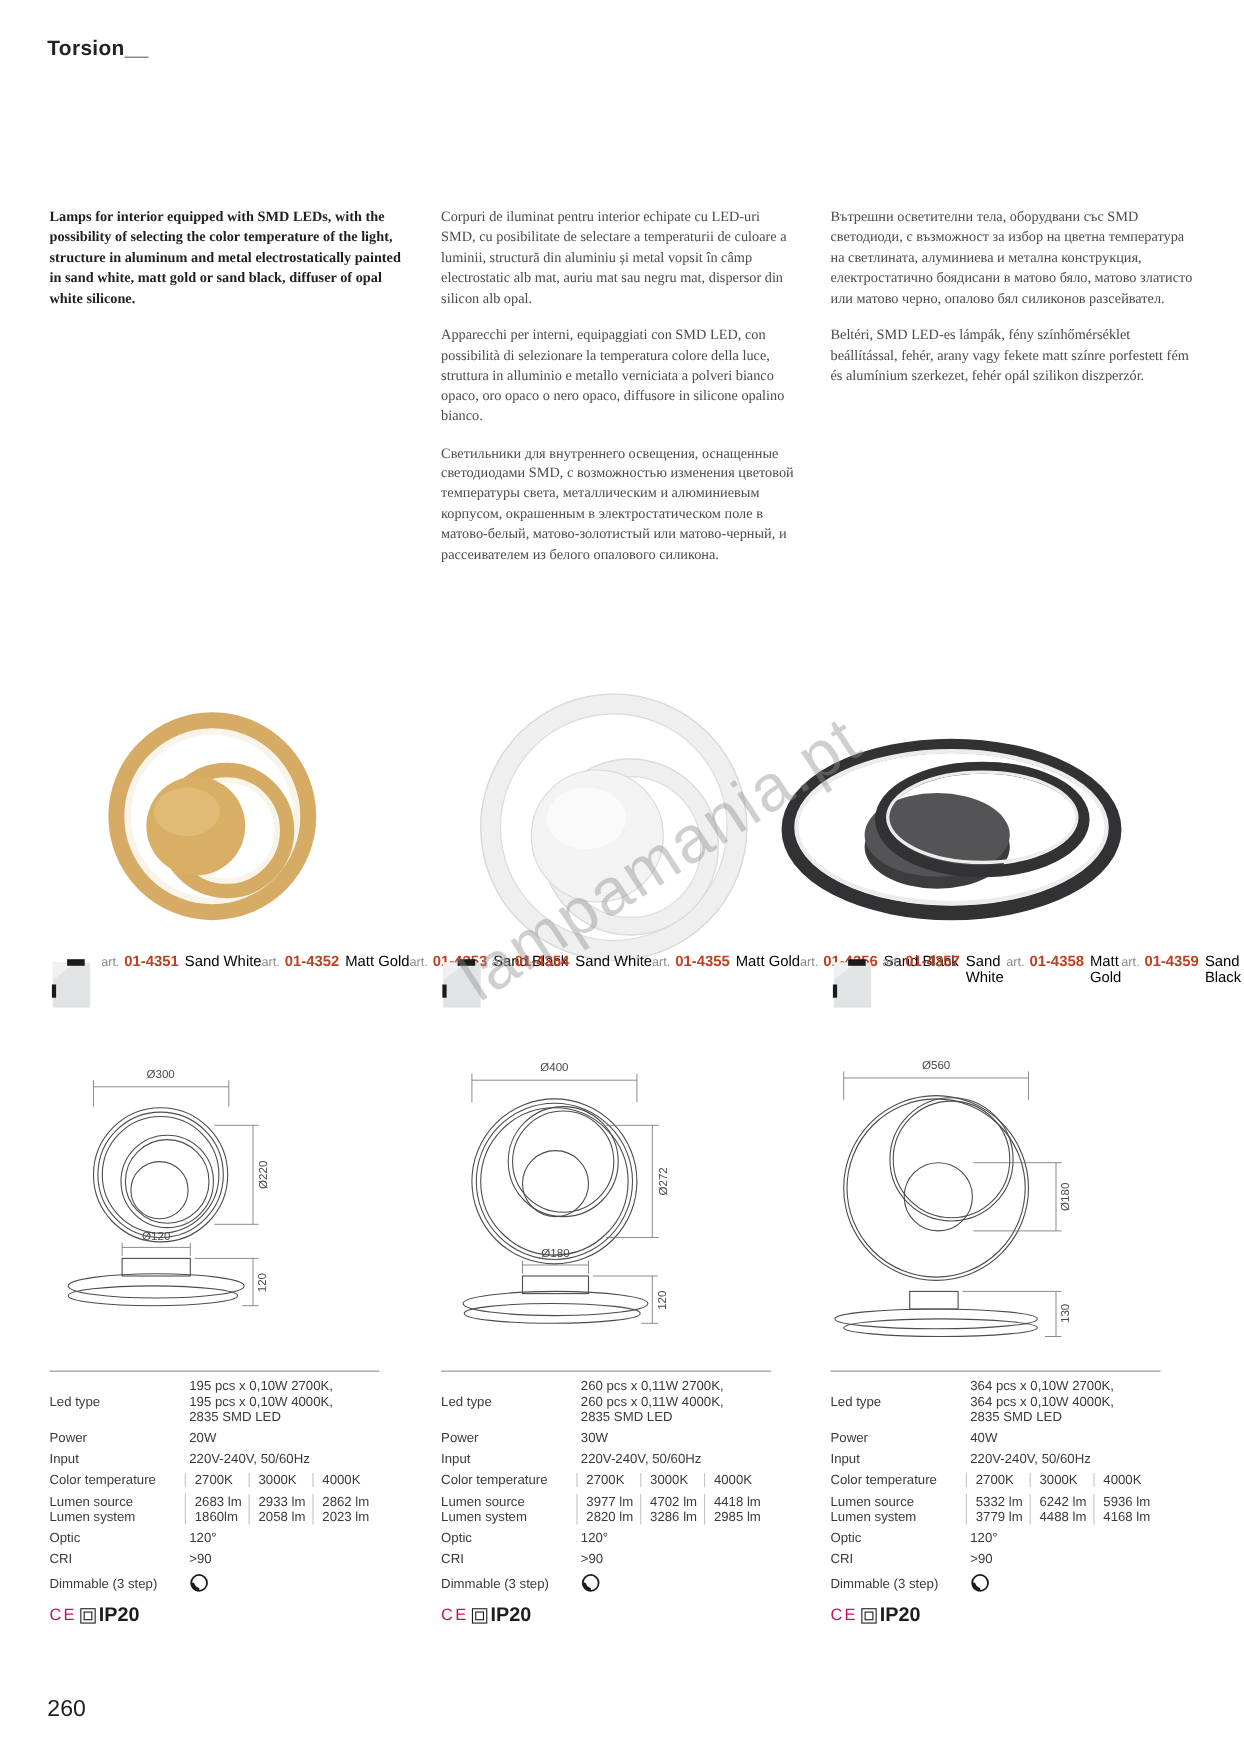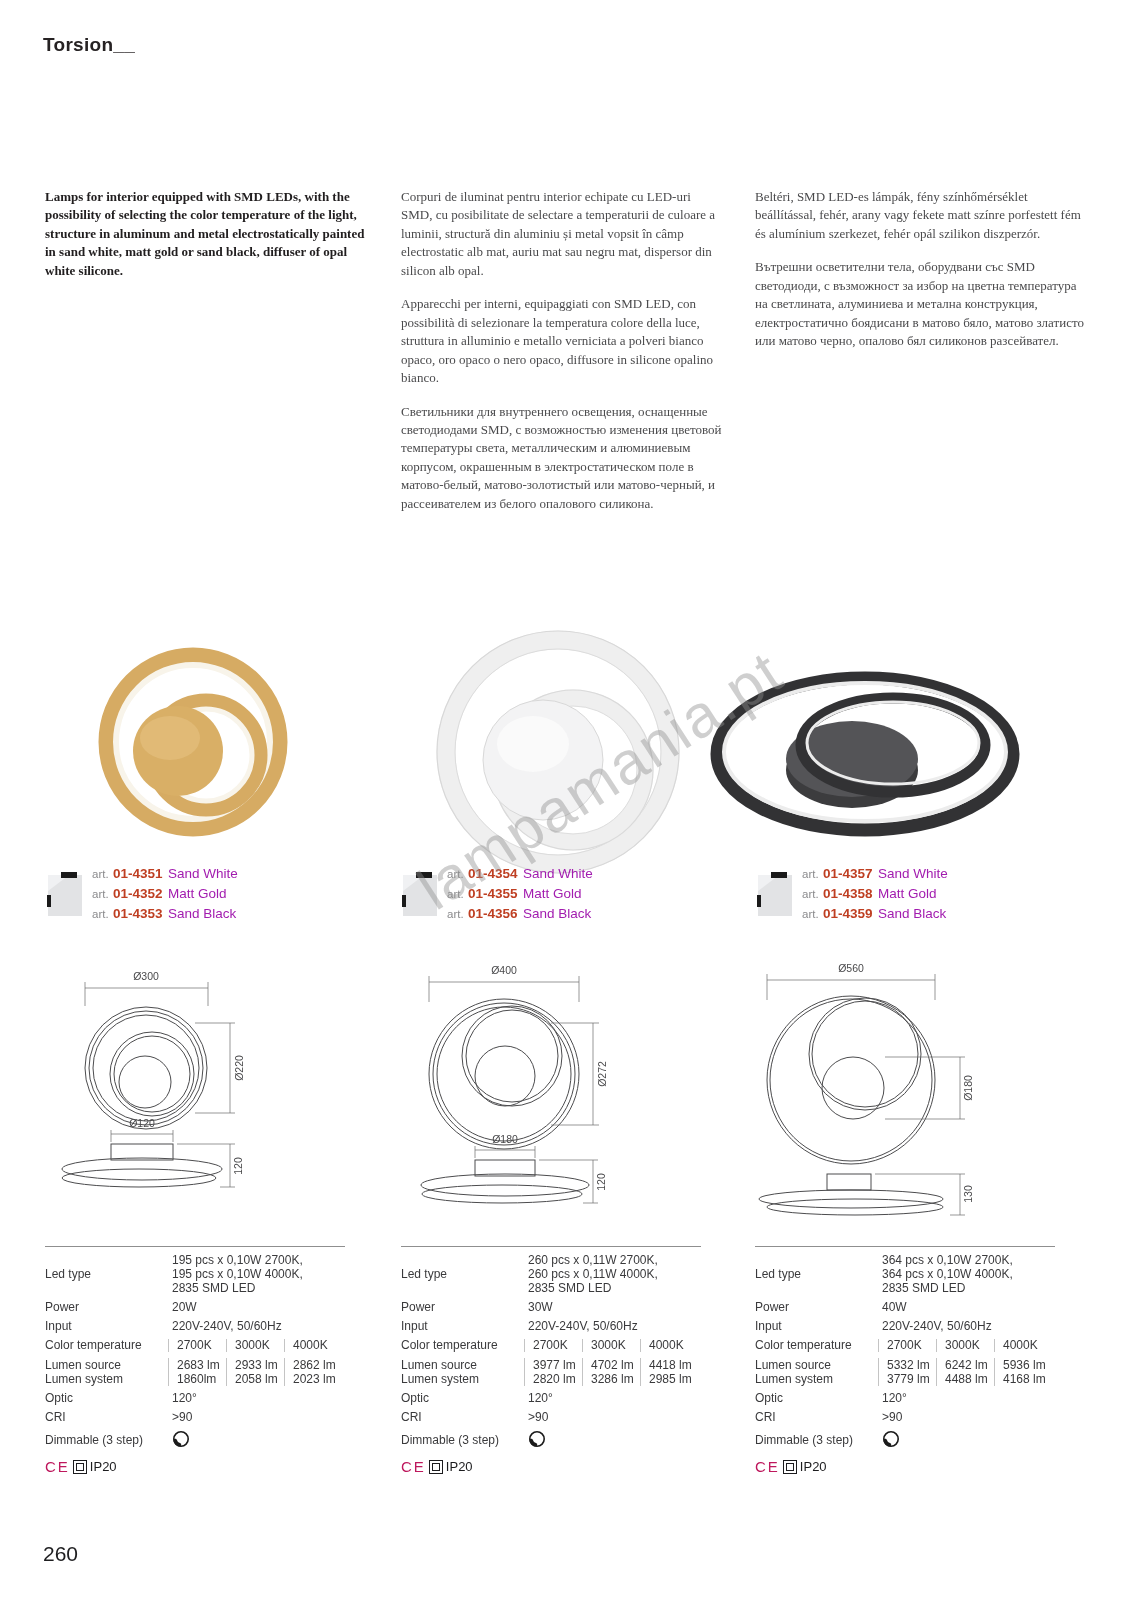--- a/index.html
+++ b/index.html
@@ -5,41 +5,41 @@
   html,body{margin:0;padding:0;background:#fff;}
   .page{position:relative;width:1131px;height:1600px;background:#fff;overflow:hidden;
         font-family:"Liberation Sans",sans-serif;color:#232325;}
   .abs{position:absolute;}
   .series{font-size:19px;font-weight:bold;letter-spacing:.3px;color:#262223;}
   .title{font-size:57px;font-weight:300;letter-spacing:1px;color:#2b2b2d;}
   .desc{font-size:13px;line-height:1.42;color:#4a4a4c;}
   .desc p{margin:15px 0 13px;font-family:Liberation Serif, serif;}
   .desc-en{font-weight:bold;color:#211e1f;}
   
-  .art-rows{display:flex;flex-direction:column;}
+  .art-rows{display:flex;flex-direction:row;}
   .art-row{display:flex;align-items:baseline;height:20px;font-size:13.5px;}
   .art-label{color:#8b8b8d;font-size:11.5px;width:21px;flex:none;}
   .art-code{color:#bf3f22;font-weight:bold;width:55px;flex:none;}
-  .art-finish{color:#a21caf;}
+  .art-finish{color:#000000;}
   
   .spec{width:300px;font-size:12px;color:#3a3a3c;}
   .rule{border-top:1px solid #8f8f8f;margin-bottom:6px;}
   .srow{display:flex;margin-bottom:6px;line-height:13px;}
   .slabel{width:127px;flex:none;}
   .slabel2{width:123px;flex:none;}
   .led{align-items:center;}
   .led .sval div{line-height:14px;}
   .cell{width:49px;flex:none;border-left:1px solid #c4c4c4;padding-left:8px;}
   .cell:last-child{flex:1;}
   .lum{line-height:14px;}
   .certs{display:flex;align-items:center;gap:3px;margin-top:7px;}
   .ce{font-size:15px;letter-spacing:2px;font-weight:500;color:#be185d;}
   .dsq{width:12px;height:12px;border:1.6px solid #1c1c1e;display:inline-flex;align-items:center;justify-content:center;}
   .dsq i{display:block;width:6px;height:6px;border:1.5px solid #1c1c1e;}
-  .ip{font-size:13px;font-weight:normal;color:#1c1c1e;}
+  .ip{font-size:18px;font-weight:bold;color:#1c1c1e;}
   
   .dim{font-size:10.5px;fill:#4a4a4c;}
   .ln{stroke:#4c4c4e;fill:none;stroke-width:1;}
   .thin{stroke:#6a6a6c;fill:none;stroke-width:.7;}
   
   .page-num{font-size:21px;color:#1e1e20;}
   .site{font-size:11.5px;color:#a9a9a9;text-decoration:none;}
   .watermark{pointer-events:none;display:flex;align-items:center;justify-content:center;
              transform:rotate(-33deg);font-size:60px;letter-spacing:2px;color:#8f8f8f;opacity:.42;z-index:5;}
 </style>
@@ -52,22 +52,22 @@
 
   <div class="abs desc desc-en" style="left:45px;top:173px;width:325px;">
     <p>Lamps for interior equipped with SMD LEDs, with the possibility of selecting the color temperature of the light, structure in aluminum and metal electrostatically painted in sand white, matt gold or sand black, diffuser of opal white silicone.</p>
   </div>
   <div class="abs desc" style="left:401px;top:173px;width:322px;">
     <p>Corpuri de iluminat pentru interior echipate cu LED-uri SMD, cu posibilitate de selectare a temperaturii de culoare a luminii, structură din aluminiu și metal vopsit în câmp electrostatic alb mat, auriu mat sau negru mat, dispersor din silicon alb opal.</p>
     <p>Apparecchi per interni, equipaggiati con SMD LED, con possibilità di selezionare la temperatura colore della luce, struttura in alluminio e metallo verniciata a polveri bianco opaco, oro opaco o nero opaco, diffusore in silicone opalino bianco.</p>
     <p>Светильники для внутреннего освещения, оснащенные светодиодами SMD, с возможностью изменения цветовой температуры света, металлическим и алюминиевым корпусом, окрашенным в электростатическом поле в матово-белый, матово-золотистый или матово-черный, и рассеивателем из белого опалового силикона.</p>
   </div>
   <div class="abs desc" style="left:755px;top:173px;width:332px;">
+    <p>Вътрешни осветителни тела, оборудвани със SMD светодиоди, с възможност за избор на цветна температура на светлината, алуминиева и метална конструкция, електростатично боядисани в матово бяло, матово златисто или матово черно, опалово бял силиконов разсейвател.</p>
     <p>Beltéri, SMD LED-es lámpák, fény színhőmérséklet beállítással, fehér, arany vagy fekete matt színre porfestett fém és alumínium szerkezet, fehér opál szilikon diszperzór.</p>
-    <p>Вътрешни осветителни тела, оборудвани със SMD светодиоди, с възможност за избор на цветна температура на светлината, алуминиева и метална конструкция, електростатично боядисани в матово бяло, матово златисто или матово черно, опалово бял силиконов разсейвател.</p>
   </div>
 
   <div class="abs watermark" style="left:360px;top:600px;width:480px;height:360px;">lampamania.pt</div>
 
   <svg class="abs" style="left:75px;top:638px;" width="240" height="210" viewBox="0 0 240 210">
     <circle cx="118" cy="104" r="86" fill="none" stroke="#d6ab63" stroke-width="17"></circle>
     <circle cx="118" cy="104" r="77" fill="none" stroke="#f8f4ea" stroke-width="6"></circle>
     <circle cx="131" cy="117" r="54" fill="none" stroke="#d6ab63" stroke-width="15"></circle>
     <circle cx="131" cy="117" r="46" fill="none" stroke="#f8f4ea" stroke-width="5"></circle>
     <circle cx="103" cy="113" r="45" fill="#d9af66"></circle>

